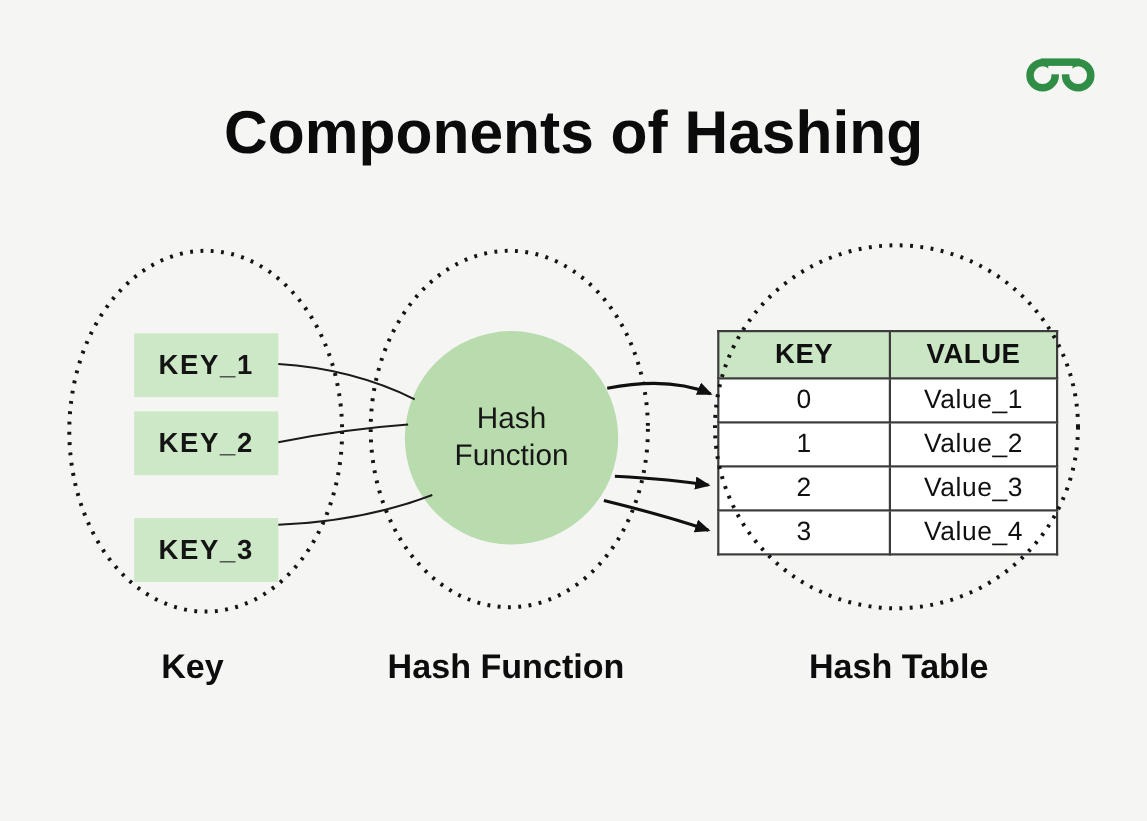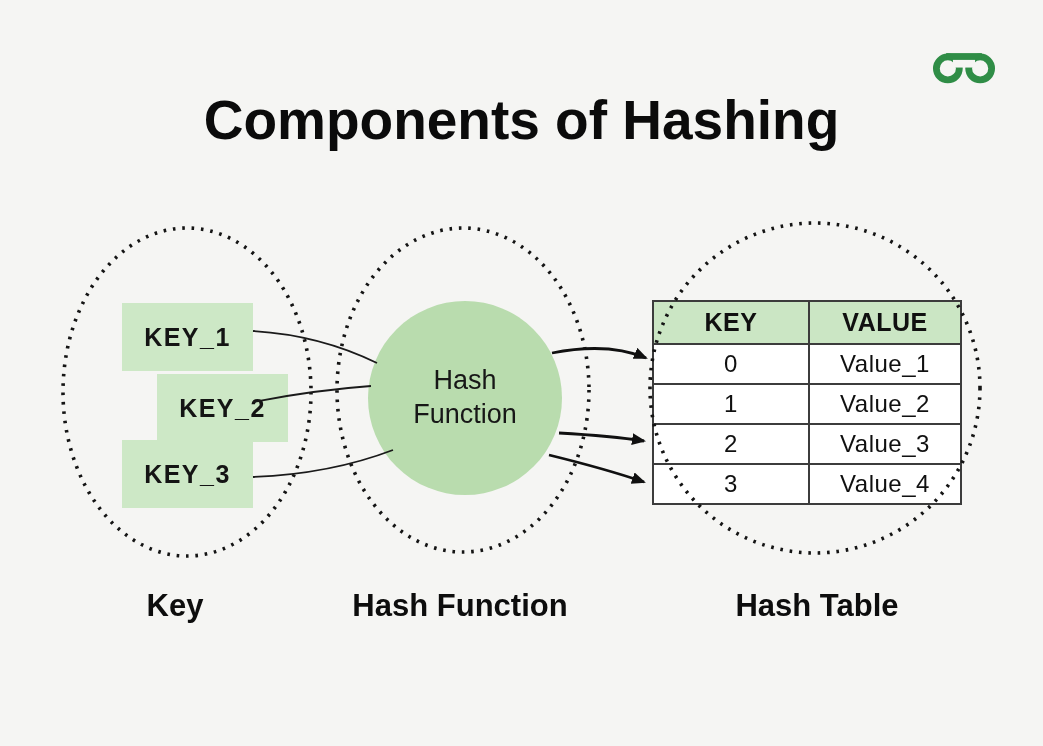--- a/index.html
+++ b/index.html
@@ -5,26 +5,26 @@
   * { margin: 0; padding: 0; box-sizing: border-box; }
   html, body { width: 1043px; height: 746px; }
   body { font-family: "Liberation Sans", "DejaVu Sans", sans-serif; background: #f5f5f3; }
   .stage { position: relative; width: 1043px; height: 746px; overflow: hidden; background: #f5f5f3; padding-left: 17px; }
 
   .logo { position: absolute; left: 930px; top: 42px; width: 68px; height: 46px; }
 
   .title { position: absolute; left: 0; top: 88px; width: 1043px; text-align: center;
            font-size: 55px; font-weight: 800; color: #0b0b0b; letter-spacing: 0px; }
 
-  .key-box { position: absolute; left: 122px; width: 131px; height: 68px;
+  .key-box { position: absolute; left: 122px; width: 131px; height: 58px;
              background: #cde8c6; display: flex; align-items: center; justify-content: center;
              font-size: 25px; font-weight: 600; color: #141414; letter-spacing: 1.5px; }
   .key-box.k0 { top: 303px; }
-  .key-box.k1 { top: 374px; margin-left: 35px; }
-  .key-box.k2 { top: 440px; }
+  .key-box.k1 { top: 374px; }
+  .key-box.k2 { top: 471px; }
 
   .hash-circle { position: absolute; left: 368px; top: 301px; width: 194px; height: 194px;
                  border-radius: 50%; background: #b9dcae; display: flex; align-items: center;
                  justify-content: center; text-align: center; }
   .hash-circle .lbl { width: 125px; font-size: 27px; font-weight: 500; color: #171717; line-height: 1.25; }
 
   .hash-table { position: absolute; left: 652px; top: 300px; width: 310px;
                 border-collapse: collapse; background: #ffffff;
                 border: 2px solid #4d4d4d; table-layout: fixed; }
   .hash-table th, .hash-table td { border: 2px solid #3c3c3c; text-align: center; color: #101010; }

